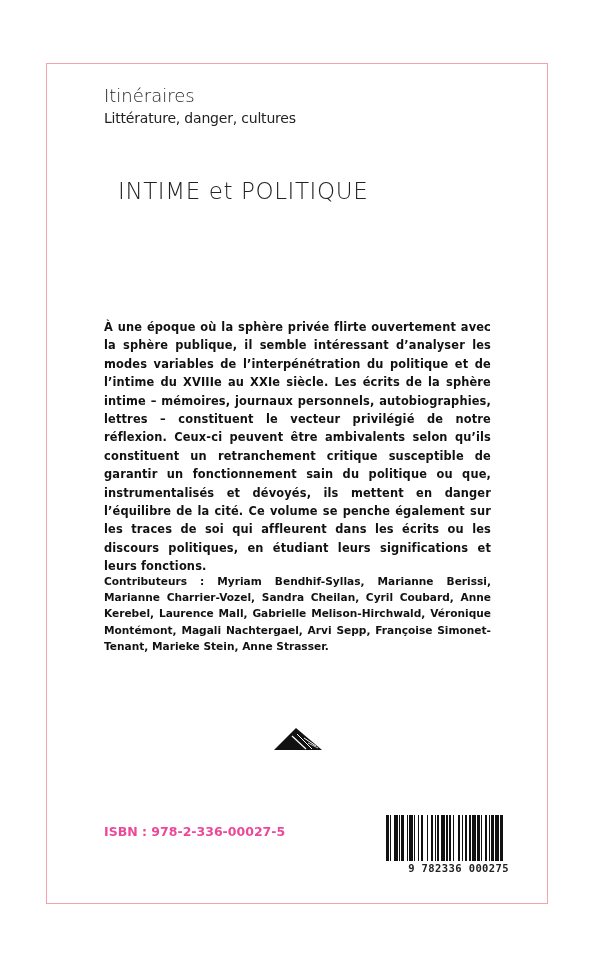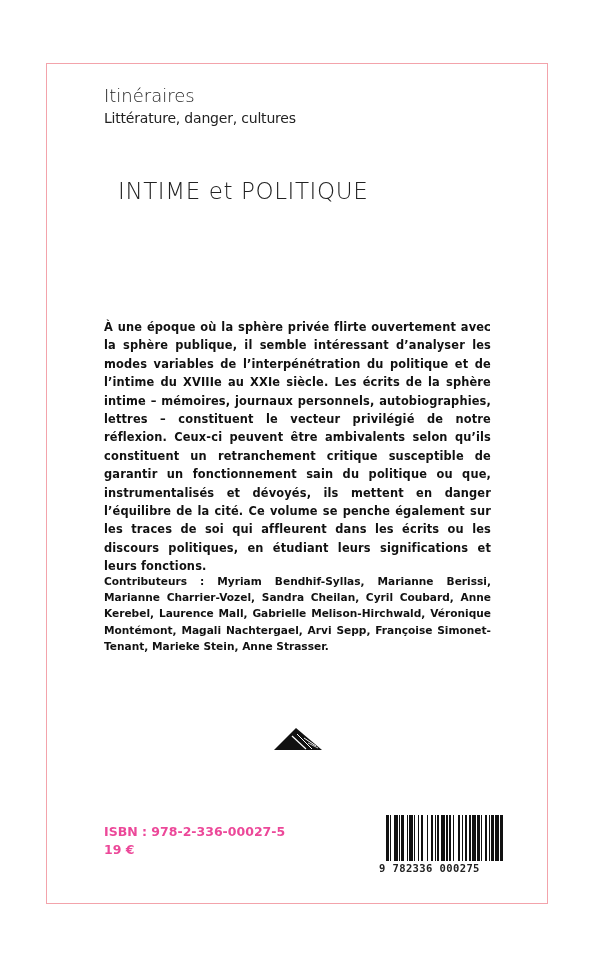--- a/index.html
+++ b/index.html
@@ -7,21 +7,21 @@
     .cover { position: absolute; left: 46px; top: 63px; width: 502px; height: 841px; border: 1.5px solid #f3a3ab; box-sizing: border-box; }
     .series-title { position: absolute; left: 104px; top: 85px; font-size: 18px; color: #222; letter-spacing: 0; font-weight: 300; }
     .series-sub { position: absolute; left: 104px; top: 110px; font-size: 14px; color: #222; letter-spacing: -0.2px; }
     .book-title { position: absolute; left: 104px; top: 178px; font-size: 23px; color: #222; letter-spacing: 0.6px; font-weight: 300; margin-left: 14px; }
     .blurb { position: absolute; left: 104px; top: 318px; width: 387px; font-size: 11.4px; line-height: 18.4px; text-align: justify; font-weight: bold; color: #111; letter-spacing: 0.15px; }
     .contrib { position: absolute; left: 104px; top: 573px; width: 387px; font-size: 10.6px; line-height: 16.2px; text-align: justify; font-weight: bold; color: #111; }
     .logo { position: absolute; left: 272px; top: 725px; width: 52px; height: 26px; }
     .isbn-block { position: absolute; left: 104px; top: 823px; font-size: 12.5px; line-height: 18px; font-weight: bold; color: #ec4899; }
     .barcode { position: absolute; left: 386px; top: 815px; width: 118px; height: 46px; display: flex; align-items: stretch; }
     .barcode span { display: block; height: 100%; }
-    .barcode-digits { position: absolute; left: 379px; top: 862px; width: 130px; font-size: 10.5px; font-weight: bold; letter-spacing: 0.4px; font-family: "DejaVu Sans Mono", monospace; color: #222; }
+    .barcode-digits { position: absolute; left: 379px; top: 862px; width: 130px; font-size: 10.5px; font-weight: bold; letter-spacing: 0.4px; font-family: "DejaVu Sans Mono", monospace; color: #222; text-align: right; }
   </style>
 </head>
 <body>
 
 <div class="cover"></div>
 
 <div class="series-title">Itinéraires</div>
 <div class="series-sub">Littérature, danger, cultures</div>
 
 <div class="book-title">INTIME et POLITIQUE</div>
@@ -33,21 +33,20 @@
 <svg class="logo" viewBox="0 0 52 26">
   <polygon points="2,25 24,3 50,25" fill="#111"></polygon>
   <polyline points="20,11 34,24" stroke="#fff" stroke-width="1.2" fill="none"></polyline>
   <polyline points="25,9 40,24" stroke="#fff" stroke-width="1" fill="none"></polyline>
   <polyline points="32,13 44,21" stroke="#fff" stroke-width="1" fill="none"></polyline>
   <polyline points="36,18 46,23" stroke="#fff" stroke-width="0.8" fill="none"></polyline>
 </svg>
 
 <div class="isbn-block">
   <div>ISBN : 978-2-336-00027-5</div>
-  <div>19 €</div>
 </div>
 
 <div class="barcode" id="barcode">
     <span style="width: 2.56522px; background: rgb(17, 17, 17);"></span>
     <span style="width: 1.28261px; background: rgb(255, 255, 255);"></span>
     <span style="width: 1.28261px; background: rgb(17, 17, 17);"></span>
     <span style="width: 2.56522px; background: rgb(255, 255, 255);"></span>
     <span style="width: 3.84783px; background: rgb(17, 17, 17);"></span>
     <span style="width: 1.28261px; background: rgb(255, 255, 255);"></span>
     <span style="width: 1.28261px; background: rgb(17, 17, 17);"></span>

